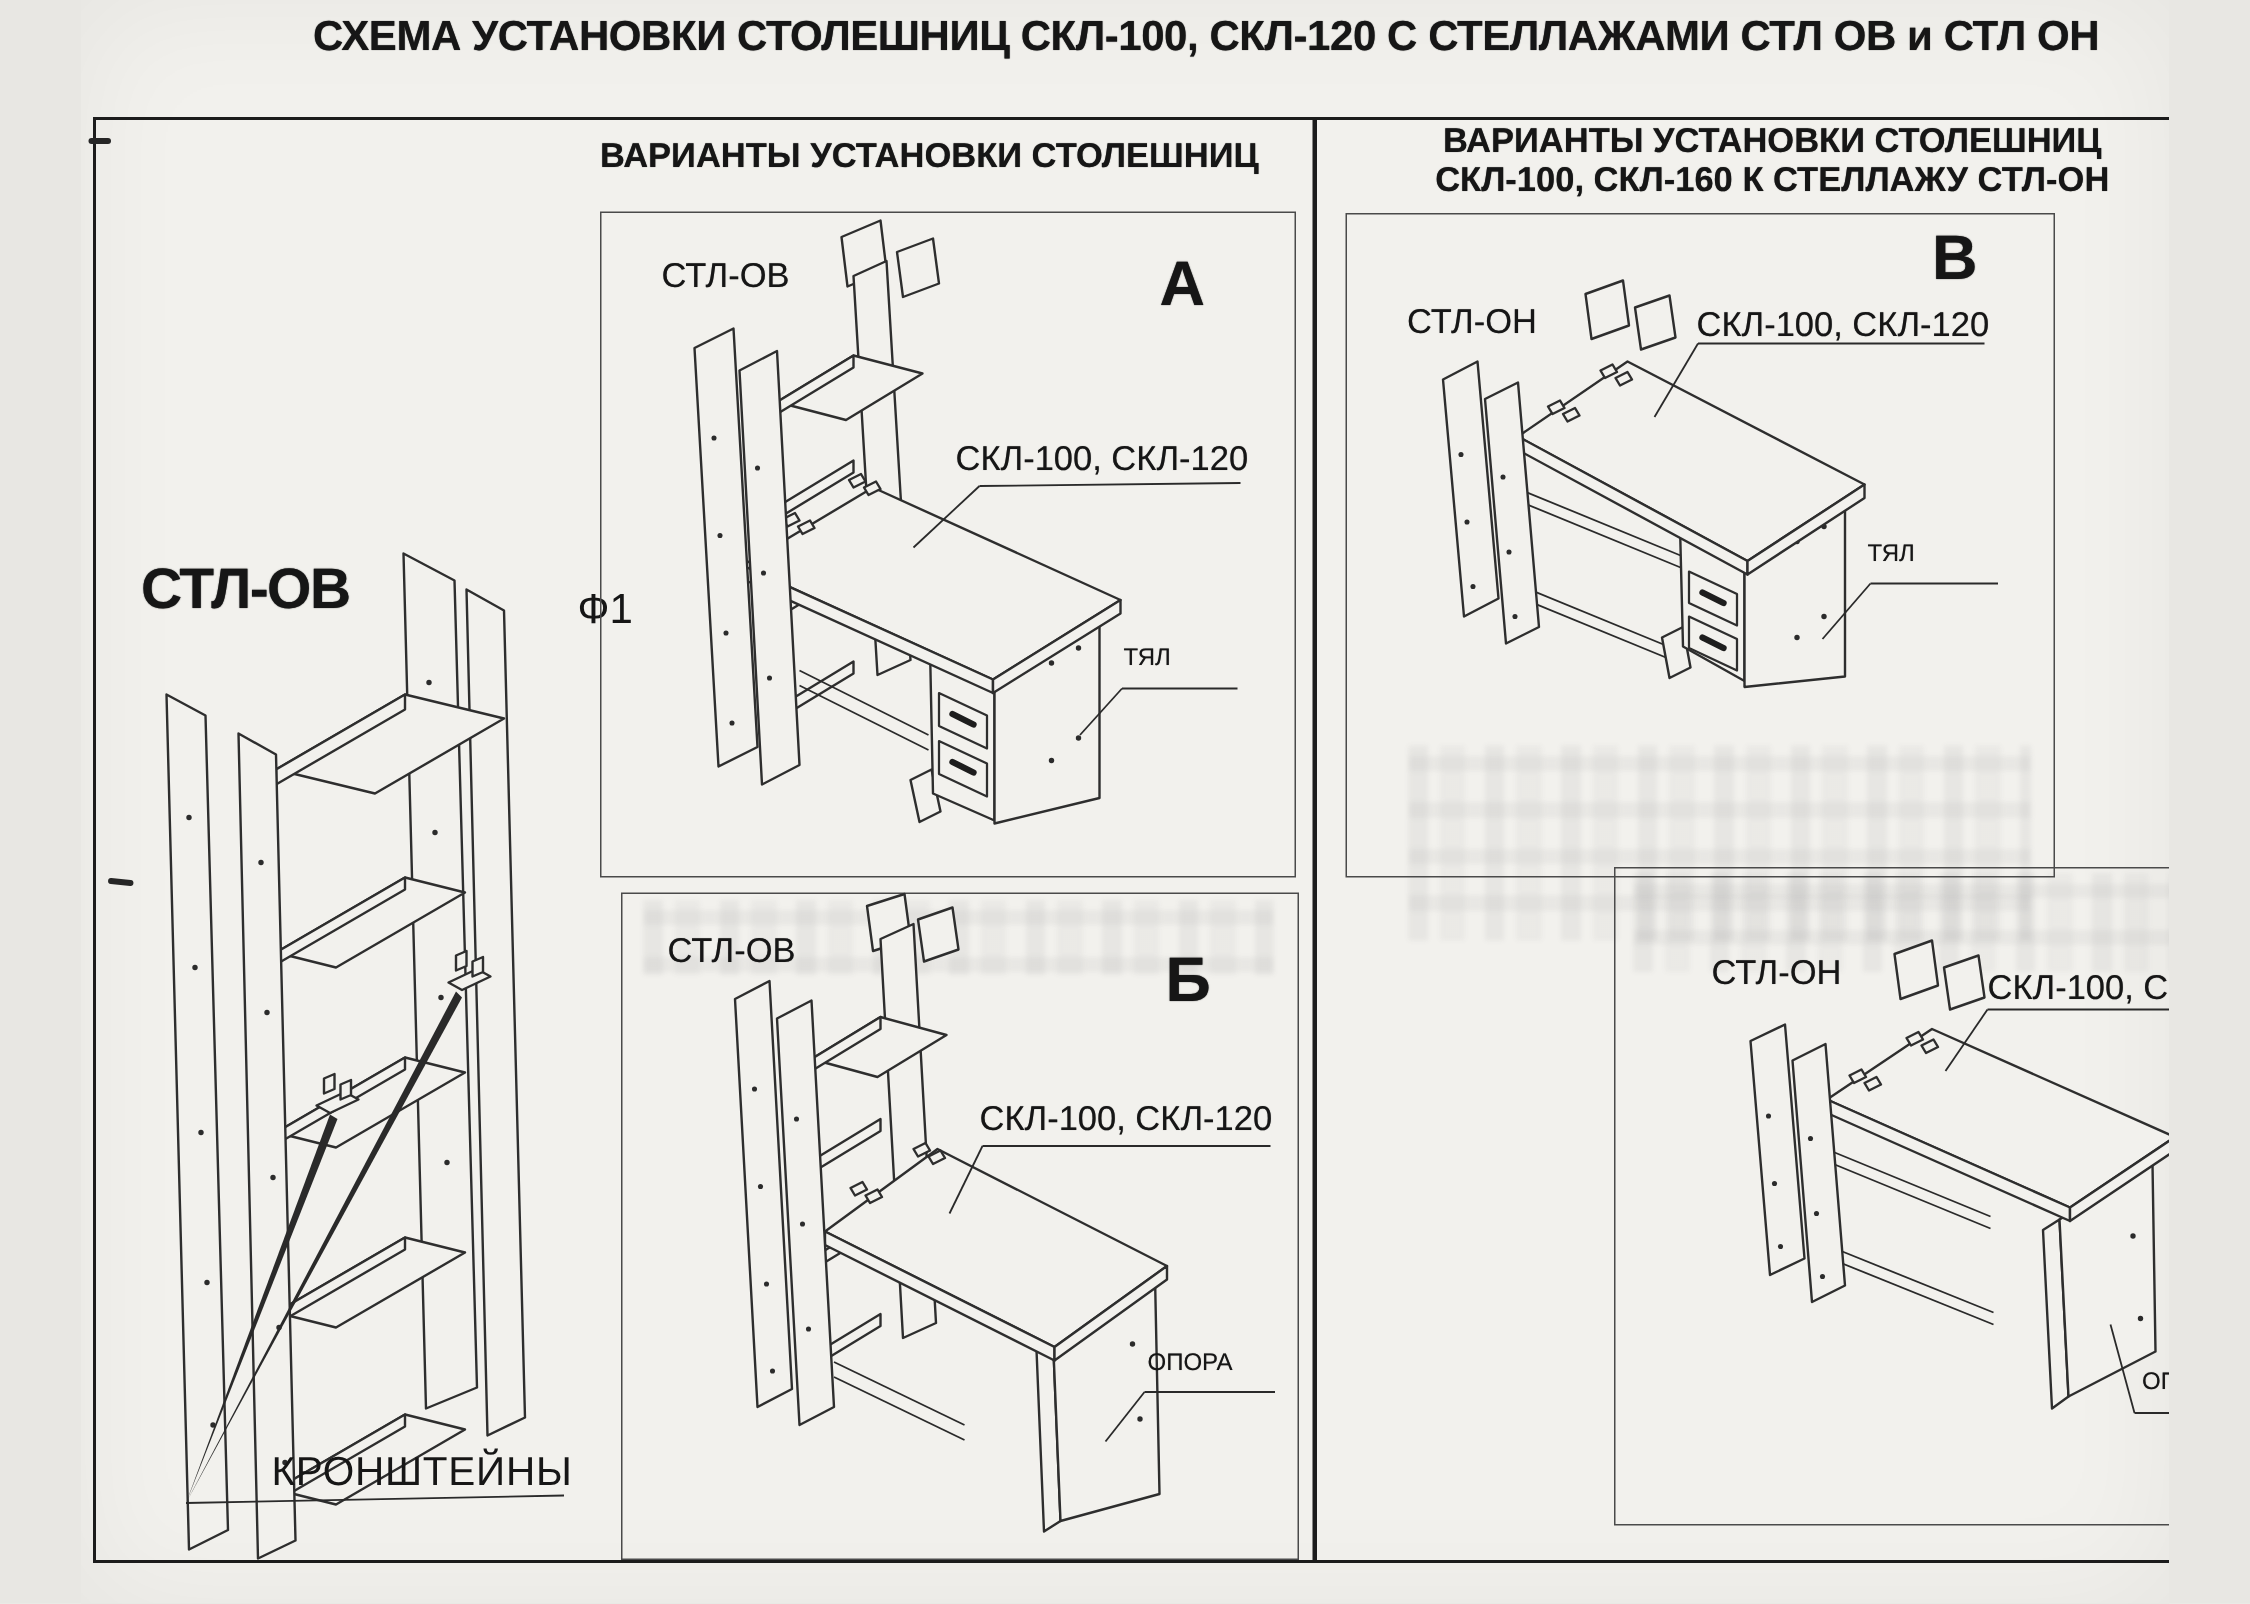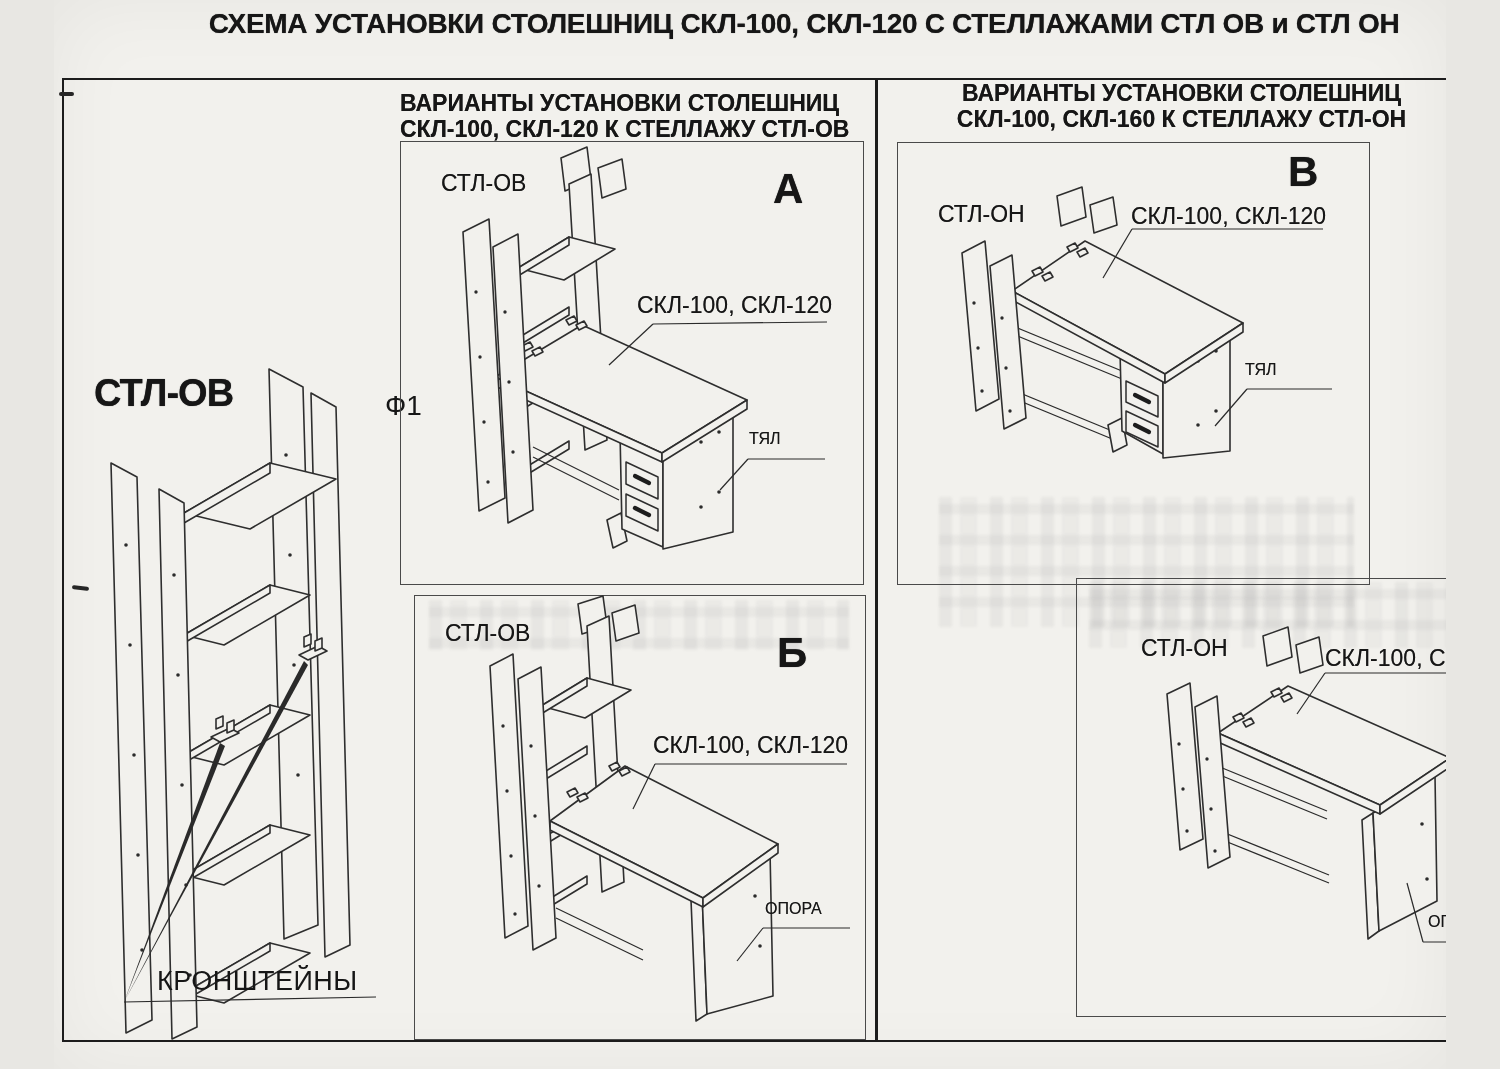--- a/index.html
+++ b/index.html
@@ -17,21 +17,21 @@
   .vdivider{left:821px;top:78px;width:3px;height:964px;background:#1c1c1c;}
   .panel{border:1.6px solid #4a4a4a;box-sizing:border-box;background:transparent;}
   .hdr{font-weight:bold;font-size:23px;text-align:center;white-space:nowrap;text-shadow:0 0 .6px rgba(0,0,0,.7);}
   .body-text{font-size:19.5px;line-height:25.5px;white-space:pre-line;text-shadow:0 0 .4px rgba(0,0,0,.45);}
   .note-text{font-size:19px;line-height:26px;white-space:pre-line;text-shadow:0 0 .4px rgba(0,0,0,.45);}
   .lbl{font-size:23px;white-space:nowrap;text-shadow:0 0 .5px rgba(0,0,0,.55);}
   .lbl-big-letter{font-size:42px;font-weight:bold;line-height:1;text-shadow:0 0 .8px rgba(0,0,0,.8);}
   .lbl-shelf-big{font-size:38px;font-weight:bold;letter-spacing:-1px;text-shadow:0 0 .8px rgba(0,0,0,.8);}
   .lbl-fig{font-size:28px;}
   .lbl-support{font-size:16px;}
-  .lbl-brackets{font-size:27px;letter-spacing:.5px;}
+  .lbl-brackets{font-size:27px;letter-spacing:.5px;margin-left:24px;}
   svg{position:absolute;left:0;top:0;overflow:visible;}
   svg .face{fill:#f2f1ed;stroke:#2e2e2e;stroke-width:1.6;stroke-linejoin:round;}
   svg .ln{stroke:#2e2e2e;stroke-width:1.5;fill:none;stroke-linejoin:round;}
   svg .thin{stroke:#2a2a2a;stroke-width:1.2;fill:none;}
   svg .dot{fill:#2b2b2b;}
   svg .handle{stroke:#1d1d1d;stroke-width:4.2;stroke-linecap:round;}
   svg .taper{fill:#2a2a2a;}
   .ghost{
     background:
       repeating-linear-gradient(90deg, rgba(95,95,100,.13) 0 13px, transparent 13px 21px, rgba(95,95,100,.09) 21px 38px, transparent 38px 51px),
@@ -113,21 +113,20 @@
       <polygon class="taper" points="50,637 230,296 234,300"></polygon>
       <line class="thin" x1="50" y1="637" x2="302" y2="632"></line>
     </g>
   </svg>
 
   <div class="abs lbl-brackets" style="left:103px;top:966px;">КРОНШТЕЙНЫ</div>
 
   <div class="abs lbl-fig" style="left:331px;top:390px;">Ф1</div>
 
   <div class="abs hdr" style="left:346px;top:90px;width:436px;">ВАРИАНТЫ УСТАНОВКИ СТОЛЕШНИЦ</div>
-  <div class="abs hdr" style="left:346px;top:116px;width:436px;">СКЛ-100, СКЛ-120 К СТЕЛЛАЖУ СТЛ-ОВ</div>
 
   <div class="abs panel" style="left:346px;top:141px;width:464px;height:444px;">
     <svg width="464" height="444" viewBox="0 0 464 444">
       <g>
         <polygon class="face" points="160,16 186,5 190,38 164,49"></polygon>
         <polygon class="face" points="197,26 221,17 225,47 201,56"></polygon>
         <polygon class="face" points="168,42 190,32 206,298 184,308"></polygon>
         <polygon class="face" points="117,126 168,95 214,107 163,138"></polygon>
         <polygon class="face" points="117,126 168,95 168,103 117,134"></polygon>
         <polygon class="face" points="117,196 168,165 168,173 117,204"></polygon>

